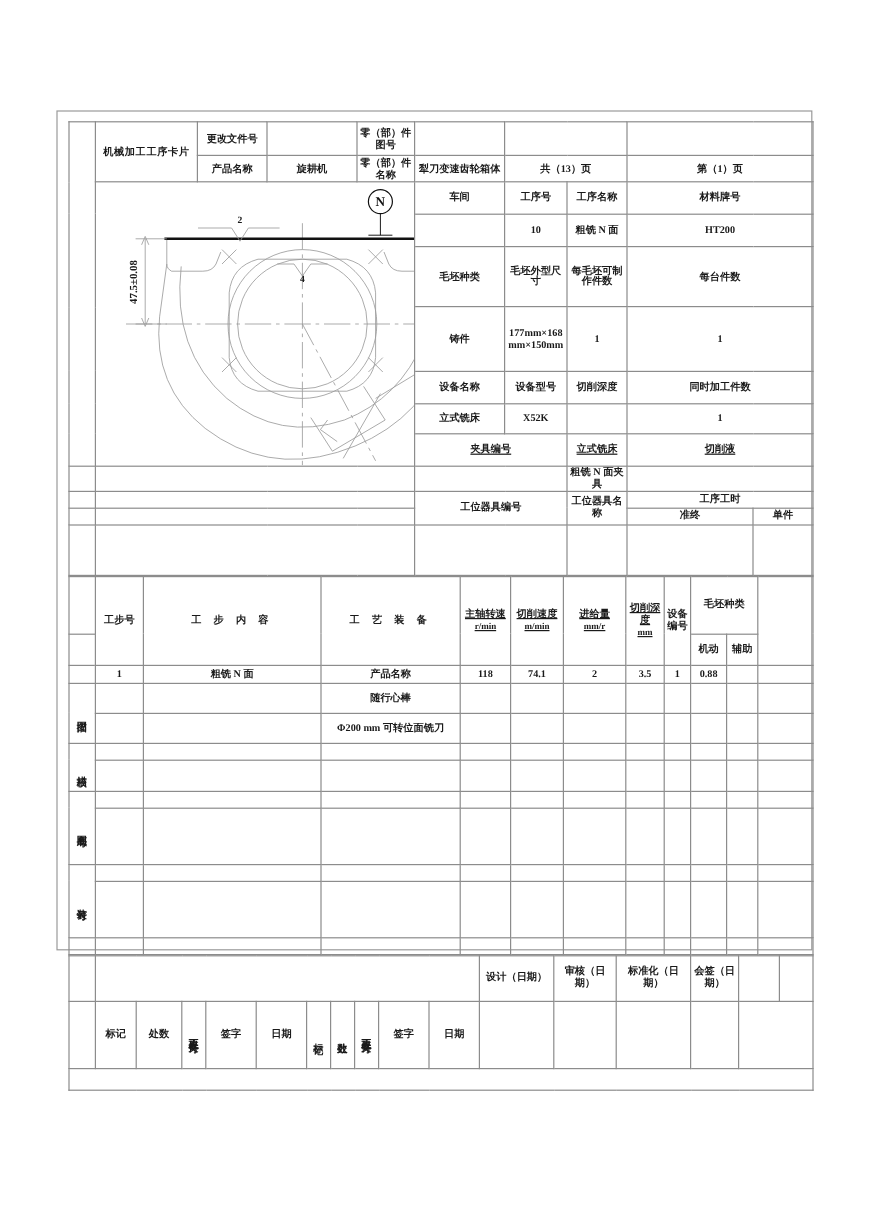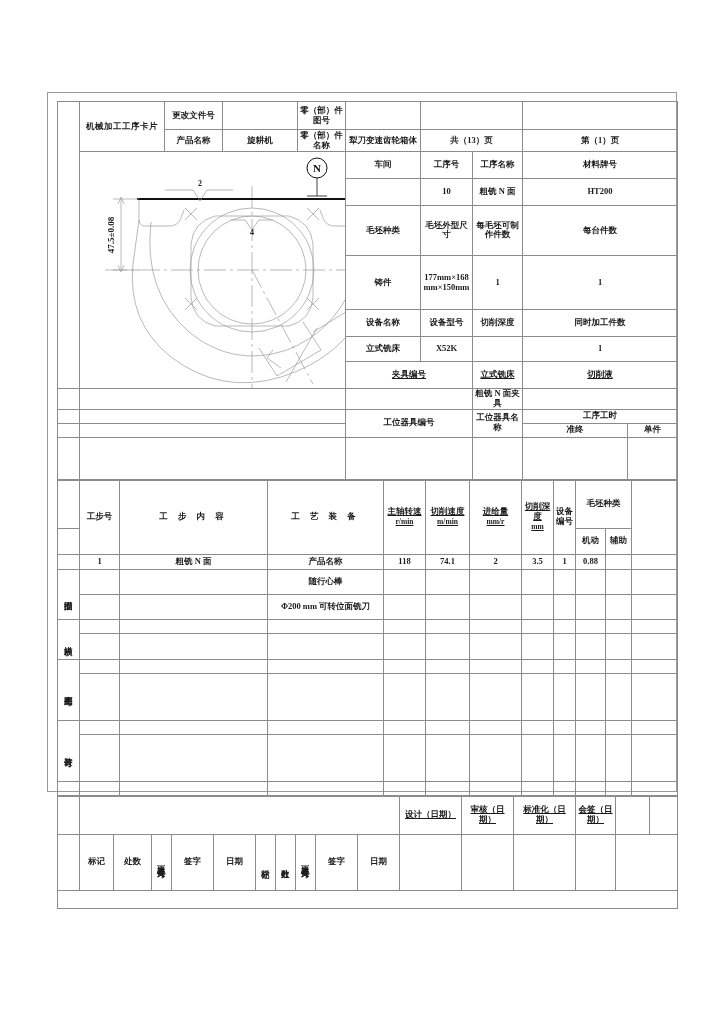--- a/index.html
+++ b/index.html
@@ -76,21 +76,21 @@
   
   #drawing-cell { position: relative; }
   #drawing-area {
     position: relative;
     width: 100%;
     height: 100%;
   }
   #drawing-svg { display: block; }
 
   
-  .sig-label { font-size: 8px; font-weight: bold; text-decoration: underline; }
+  .sig-label { font-size: 8px; font-weight: bold; }
 </style>
 </head>
 <body>
 
 <div id="page-frame"></div>
 
 <div id="sheet">
 
   <table class="grid">
     <colgroup>

